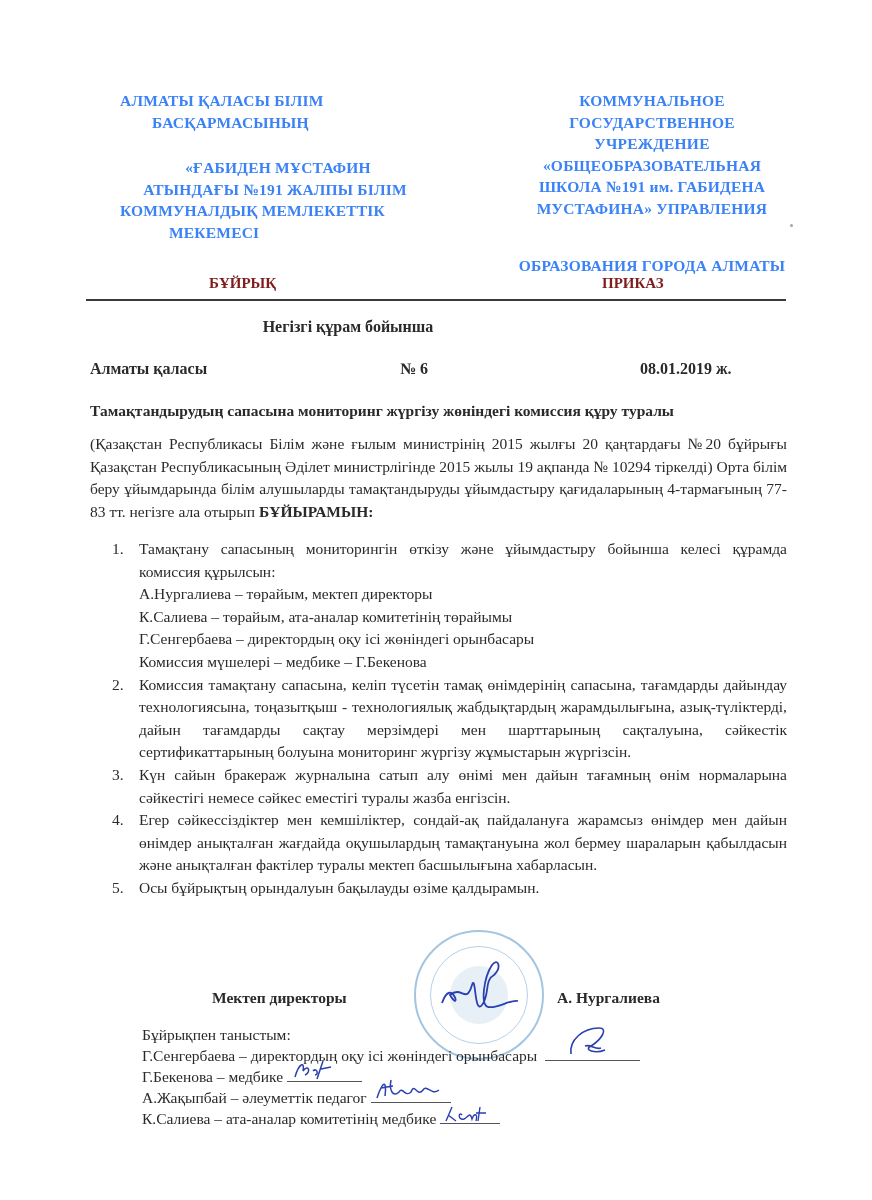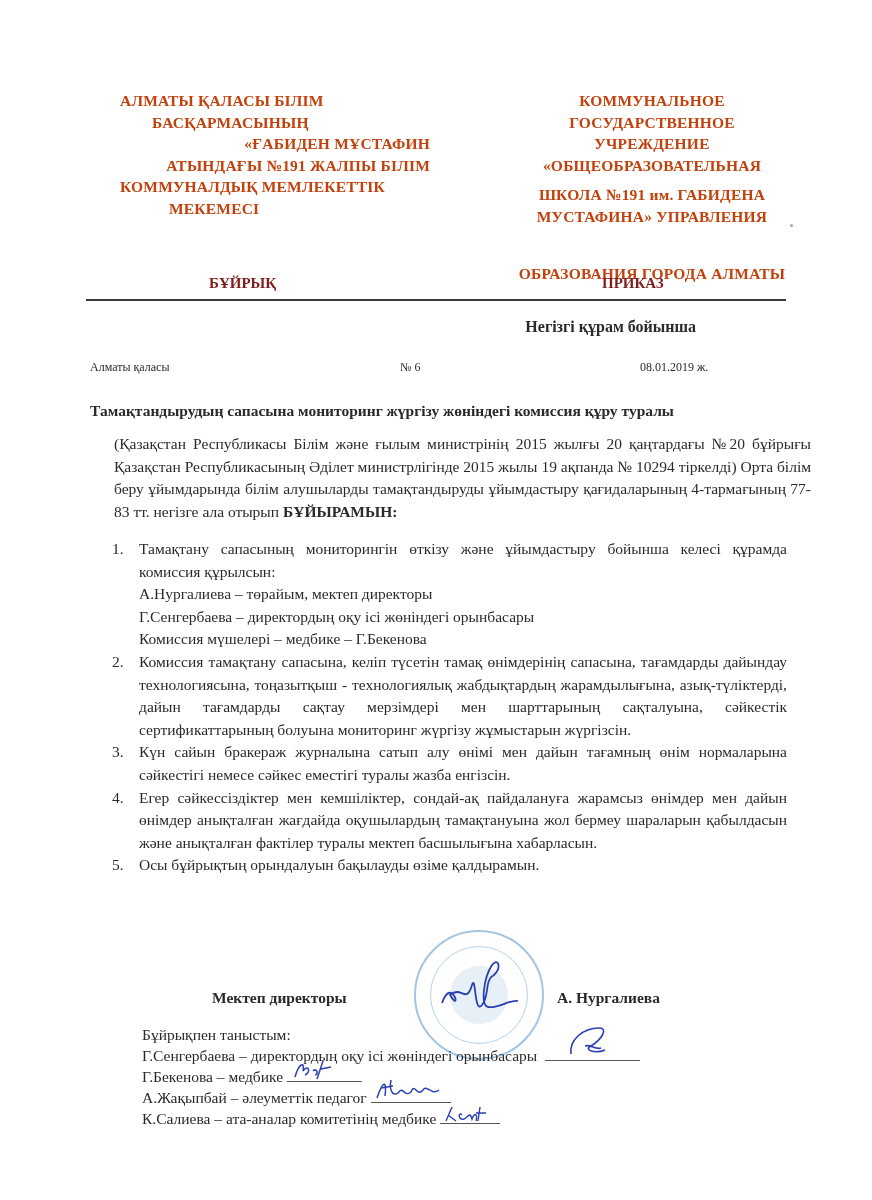--- a/index.html
+++ b/index.html
@@ -2,33 +2,33 @@
 <html><head>
 <meta charset="utf-8">
 <style>
   html, body { margin: 0; padding: 0; }
   body {
     width: 872px; height: 1200px; background: #ffffff; position: relative; overflow: hidden;
     font-family: "Liberation Serif", "DejaVu Serif", serif; color: #2a2a2a;
   }
   .abs { position: absolute; }
   .hdr {
-    font-weight: bold; font-size: 15.5px; line-height: 21.5px; text-align: center; color: #c2410c;
+    font-weight: bold; font-size: 15.5px; line-height: 21.5px; text-align: center; color: #3b82f6;
     letter-spacing: 0.2px;
   }
   .hdr-left { left: 100px; top: 90px; width: 330px; }
   .hdr-right { left: 470px; top: 90px; width: 340px; }
   .hdr div { white-space: nowrap; }
   .doc-type { font-weight: bold; font-size: 15px; top: 275px; color: #7f1d1d; }
   .rule { left: 86px; top: 299px; width: 700px; height: 0; border-top: 2px solid #3a3a3a; }
-  .basis { top: 318px; left: 0; width: 696px; text-align: right; font-weight: bold; font-size: 16px; }
-  .meta { top: 360px; font-weight: normal; font-size: 12px; }
+  .basis { top: 318px; left: 0; width: 696px; text-align: center; font-weight: bold; font-size: 16px; }
+  .meta { top: 360px; font-weight: bold; font-size: 16px; }
   .title { top: 402px; left: 90px; font-weight: bold; font-size: 15.5px; white-space: nowrap; }
   .preamble {
-    top: 433px; left: 90px; width: 697px; font-size: 15.5px; line-height: 22.6px; text-align: justify; margin-left: 24px;
+    top: 433px; left: 90px; width: 697px; font-size: 15.5px; line-height: 22.6px; text-align: justify;
   }
   .preamble b { font-weight: bold; }
   ol.items {
     position: absolute; top: 538px; left: 112px; width: 675px; margin: 0; padding: 0;
     list-style: none; font-size: 15.5px; line-height: 22.6px;
   }
   ol.items li { position: relative; padding-left: 27px; text-align: justify; }
   ol.items li .num { position: absolute; left: 0; top: 0; }
   ol.items li .line { display: block; text-align: left; }
   .indent-members { padding-left: 150px; }
@@ -50,32 +50,32 @@
   }
   .signature { position: absolute; }
   .dot { position: absolute; width: 3px; height: 3px; border-radius: 50%; background: #9aa; }
 </style>
 </head>
 <body>
 
 <div class="abs hdr hdr-left">
   <div style="text-align:left;padding-left:20px;">АЛМАТЫ  ҚАЛАСЫ БІЛІМ</div>
   <div style="text-align:left;padding-left:52px;">БАСҚАРМАСЫНЫҢ</div>
-  <div style="text-align:right;padding-left:26px;">«ҒАБИДЕН МҰСТАФИН</div>
-  <div style="text-align:right;padding-left:20px;">АТЫНДАҒЫ №191 ЖАЛПЫ БІЛІМ</div>
+  <div style="text-align:center;padding-left:26px;margin-top:24px;">«ҒАБИДЕН МҰСТАФИН</div>
+  <div style="text-align:center;padding-left:20px;">АТЫНДАҒЫ №191 ЖАЛПЫ БІЛІМ</div>
   <div style="text-align:left;padding-left:20px;">КОММУНАЛДЫҚ МЕМЛЕКЕТТІК</div>
   <div style="text-align:left;padding-left:69px;">МЕКЕМЕСІ</div>
 </div>
 
 <div class="abs hdr hdr-right">
   <div style="padding-left:24px;">КОММУНАЛЬНОЕ</div>
   <div style="padding-left:24px;">ГОСУДАРСТВЕННОЕ</div>
   <div style="padding-left:24px;">УЧРЕЖДЕНИЕ</div>
   <div style="padding-left:24px;">«ОБЩЕОБРАЗОВАТЕЛЬНАЯ</div>
-  <div style="padding-left:24px;margin-top:8px;">ШКОЛА №191 им. ГАБИДЕНА</div>
+  <div style="padding-left:24px;">ШКОЛА №191 им. ГАБИДЕНА</div>
   <div style="padding-left:24px;">МУСТАФИНА» УПРАВЛЕНИЯ</div>
   <div style="padding-left:24px;margin-top:36px;">ОБРАЗОВАНИЯ ГОРОДА АЛМАТЫ</div>
 </div>
 <div class="dot" style="left:790px;top:224px;"></div>
 
 <div class="abs doc-type" style="left:209px;">БҰЙРЫҚ</div>
 <div class="abs doc-type" style="left:602px;">ПРИКАЗ</div>
 <div class="abs rule"></div>
 
 <div class="abs basis">Негізгі құрам бойынша</div>
@@ -89,20 +89,21 @@
 <div class="abs preamble">
   <span>(Қазақстан Республикасы Білім және ғылым министрінің 2015 жылғы 20 қаңтардағы №20 бұйрығы Қазақстан Республикасының Әділет министрлігінде 2015 жылы 19 ақпанда № 10294 тіркелді) Орта білім беру ұйымдарында білім алушыларды тамақтандыруды ұйымдастыру қағидаларының 4-тармағының 77-83 тт. негізге ала отырып</span>
   <b>БҰЙЫРАМЫН:</b>
 </div>
 
 <ol class="items">
   <li>
     <span class="num">1.</span>
     <span>Тамақтану сапасының мониторингін өткізу және ұйымдастыру бойынша келесі құрамда комиссия құрылсын:</span>
     <span class="line">А.Нургалиева – төрайым, мектеп директоры</span>
+    <span class="line">К.Салиева – төрайым, ата-аналар комитетінің төрайымы</span>
     <span class="line">Г.Сенгербаева – директордың оқу ісі жөніндегі орынбасары</span>
     <span class="line">Комиссия мүшелері – медбике – Г.Бекенова</span>
   </li>
   <li>
     <span class="num">2.</span>
     <span>Комиссия тамақтану сапасына, келіп түсетін тамақ өнімдерінің сапасына, тағамдарды дайындау технологиясына, тоңазытқыш - технологиялық жабдықтардың жарамдылығына, азық-түліктерді, дайын тағамдарды сақтау мерзімдері мен шарттарының сақталуына, сәйкестік сертификаттарының болуына мониторинг жүргізу жұмыстарын жүргізсін.</span>
   </li>
   <li>
     <span class="num">3.</span>
     <span>Күн сайын бракераж журналына сатып алу өнімі мен дайын тағамның өнім нормаларына сәйкестігі немесе сәйкес еместігі туралы жазба енгізсін.</span>

